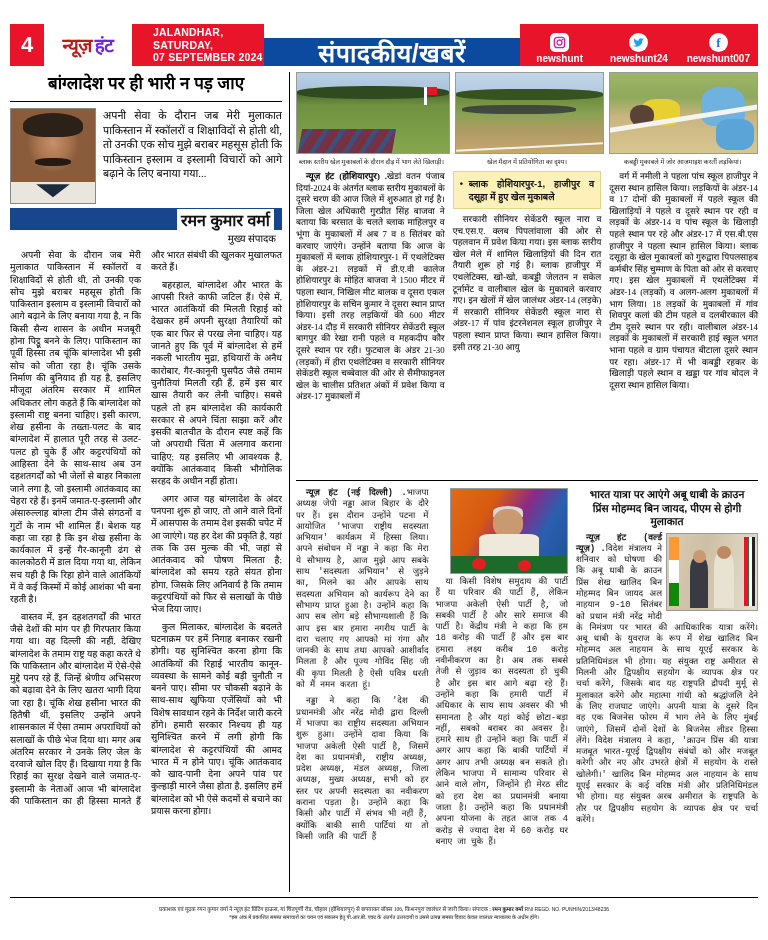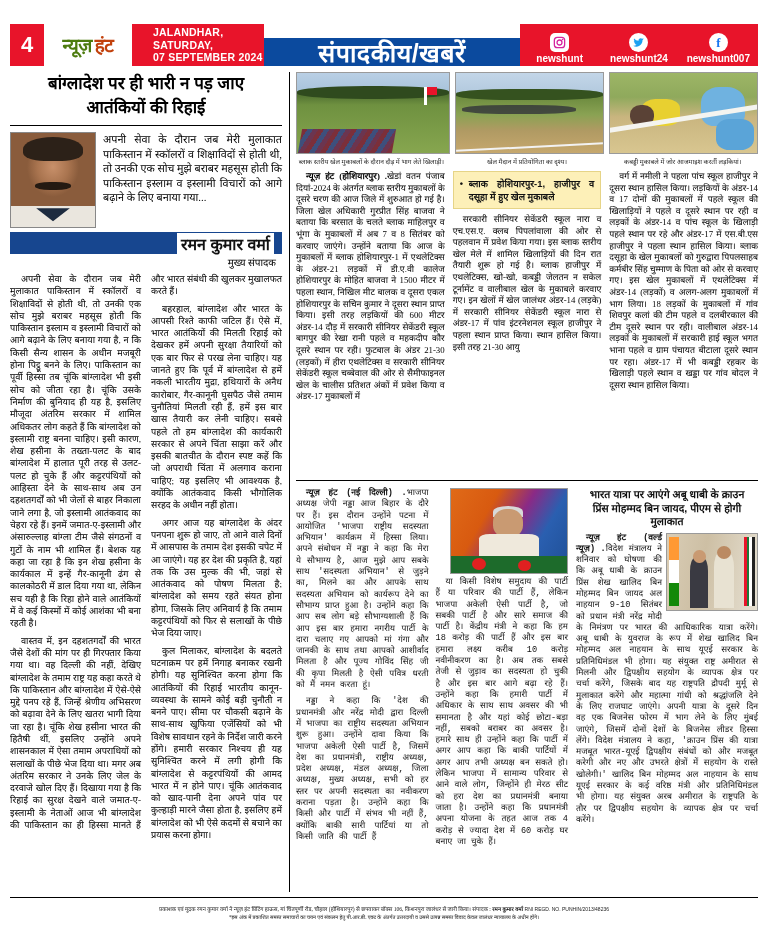--- a/index.html
+++ b/index.html
@@ -23,22 +23,22 @@
     width:34px;background:#e8142a;color:#fff;
     display:flex;align-items:center;justify-content:center;
     font-family:"Liberation Sans",sans-serif;font-weight:bold;font-size:22px;
   }
   .mh-logo{
     width:88px;background:#ffffff;
     display:flex;align-items:center;justify-content:center;
     font-family:"Liberation Sans",sans-serif;font-weight:bold;font-size:19px;
     letter-spacing:-0.5px;
   }
-  .mh-logo .l1{color:#4d7c0f;}
-  .mh-logo .l2{color:#c2410c;margin-left:3px;}
+  .mh-logo .l1{color:#b91c1c;}
+  .mh-logo .l2{color:#6d28d9;margin-left:3px;}
   .mh-date{
     flex:0 0 132px;background:#e8142a;color:#fff;
     display:flex;flex-direction:column;justify-content:center;
     padding-left:21px;box-sizing:border-box;
     font-family:"Liberation Sans",sans-serif;font-weight:bold;
     font-size:10.5px;line-height:12.5px;letter-spacing:0.2px;
   }
   .mh-title{
     flex:1;background:#0b4a9e;color:#fff;
     display:flex;align-items:center;justify-content:center;
@@ -267,21 +267,20 @@
         <span class="handle">newshunt007</span>
       </div>
     </div>
   </div>
 
   <div class="vrule" style="left:289px;top:72px;height:820px;"></div>
 
   <div class="left-col">
     <h1 class="edit-headline">
       <span>बांग्लादेश पर ही भारी न पड़ जाए</span><br>
-      <span>आतंकियों की रिहाई</span>
     </h1>
     <div class="edit-rule"></div>
 
     <div class="edit-intro-wrap">
       <div class="edit-photo">
         <span class="hair"></span>
         <span class="mous"></span>
         <span class="shirt"></span>
         <span class="collar"></span>
       </div>

